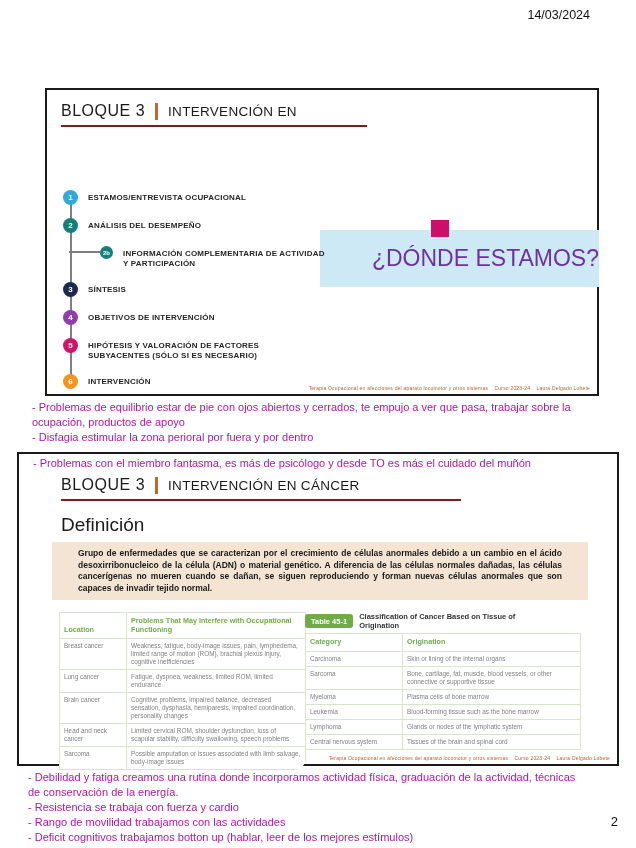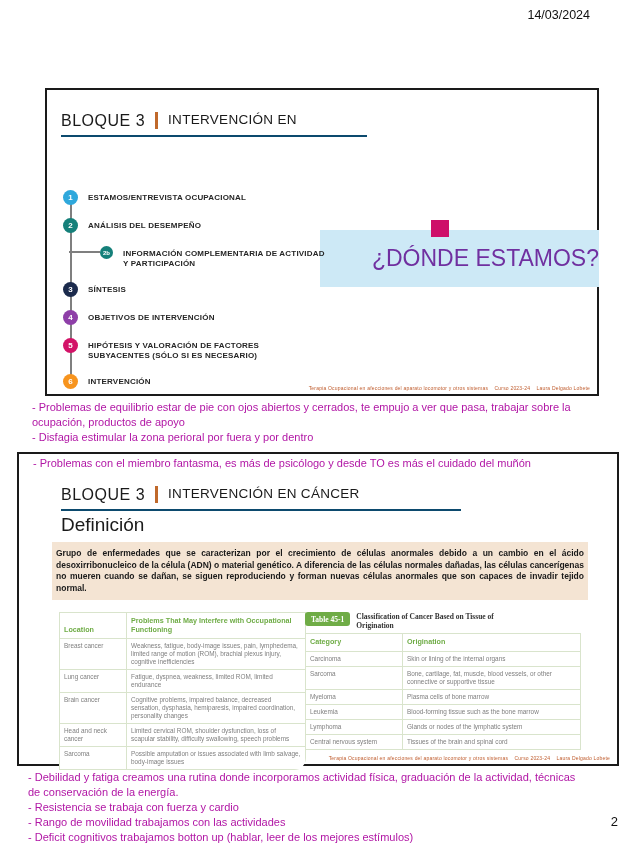--- a/index.html
+++ b/index.html
@@ -6,21 +6,21 @@
   .page{position:relative;width:636px;height:848px;background:#fff;
         font-family:"Liberation Sans",sans-serif;overflow:hidden;}
 
   .date{position:absolute;top:8px;right:46px;font-size:12.5px;color:#111;margin-left:44px;}
   .pagenum{position:absolute;right:18px;top:814px;font-size:13px;color:#111;}
 
   .slide{position:absolute;background:#fff;border:2px solid #1a1a1a;box-sizing:border-box;}
   .slide1{left:45px;top:88px;width:554px;height:308px;}
   .slide2{left:17px;top:452px;width:602px;height:314px;border-width:2.5px;}
 
-  .kicker{display:inline-flex;border-bottom:2px solid #0c4a6e;padding-bottom:5px;margin-top:10px;}
+  .kicker{display:inline-flex;align-items:center;border-bottom:2px solid #7f1d1d;padding-bottom:5px;}
   .kicker .block{font-size:16px;letter-spacing:.5px;color:#1a1a1a;white-space:nowrap;}
   .kicker .bar{width:3px;height:17px;background:#C0692B;margin:0 10px;flex:0 0 auto;}
   .kicker .topic{font-size:13.5px;letter-spacing:.3px;color:#1a1a1a;white-space:nowrap;}
   .s1-kicker{position:absolute;left:14px;top:12px;width:306px;}
   .s2-kicker{position:absolute;left:42px;top:22px;width:400px;}
 
   .slide-title{position:absolute;left:14px;top:50px;font-size:19px;color:#1a1a1a;}
 
   .steps{position:absolute;left:16px;top:100px;display:flex;flex-direction:column;gap:13px;}
   .steps .vline{position:absolute;left:6.5px;top:8px;width:2px;height:178px;background:#7f7f7f;}
@@ -40,34 +40,34 @@
 
   .slide-footer{position:absolute;right:7px;bottom:3px;font-size:5px;color:#BE5A2B;letter-spacing:.2px;}
 
   .annot{color:#B116A5;font-size:11px;line-height:15px;}
   .annot .line{margin:0;}
   .annot1{position:absolute;left:32px;top:400px;width:575px;}
   .annot2{position:absolute;left:28px;top:770px;width:548px;}
   .s2-annot{position:absolute;left:14px;top:3px;width:580px;font-size:11px;color:#B116A5;}
 
   .s2-heading{position:absolute;left:42px;top:60px;font-size:19px;color:#1a1a1a;}
-  .defbox{position:absolute;left:33px;top:88px;width:536px;background:#F4E4D3;padding:6px 4px;
+  .defbox{position:absolute;left:33px;top:88px;width:536px;background:#F4E4D3;padding:6px 26px;
           font-size:8.5px;font-weight:bold;line-height:11.5px;color:#1a1a1a;text-align:justify;
           box-sizing:border-box;}
 
   .loc-table{position:absolute;left:40px;top:158px;width:247px;border-radius:0 0 12px 0;overflow:hidden;}
   .class-table{position:absolute;left:286px;top:158px;width:276px;}
   .datatable{border-collapse:collapse;width:100%;background:#fff;}
   .datatable th{font-size:7.2px;color:#6FAC46;text-align:left;padding:4px;border:1px solid #D9E4CC;
                 font-weight:bold;line-height:8.5px;vertical-align:bottom;}
   .datatable td{font-size:6.4px;color:#7f7f7f;padding:3px 4px;border:1px solid #D9E4CC;
                 vertical-align:top;line-height:8px;}
   .loc-table td:first-child,.loc-table th:first-child{width:58px;}
   .class-table td:first-child,.class-table th:first-child{width:88px;}
-  .tblhead{display:flex;gap:6px;align-items:flex-start;margin-bottom:3px;font-family:Liberation Serif, serif;}
+  .tblhead{display:flex;gap:6px;align-items:center;margin-bottom:3px;}
   .badge{background:#6FAC46;color:#fff;font-size:7.5px;font-weight:bold;padding:2.5px 6px;
          border-radius:3px;white-space:nowrap;flex:0 0 auto;}
   .tbltitle{font-size:7.5px;font-weight:bold;color:#333;line-height:9px;width:160px;}
 </style>
 </head>
 <body>
 
 <div class="page">
 
   <div class="date">14/03/2024</div>

